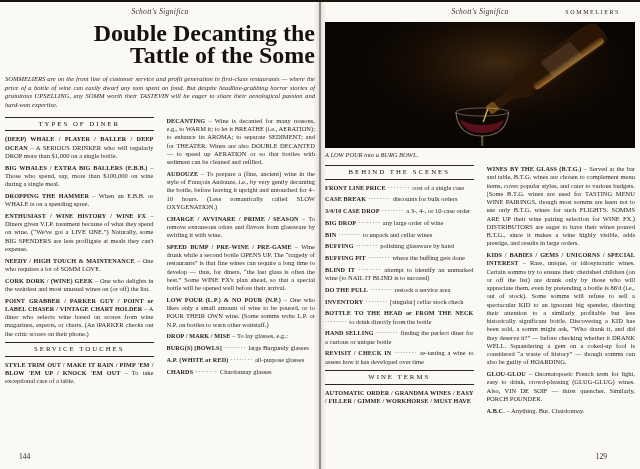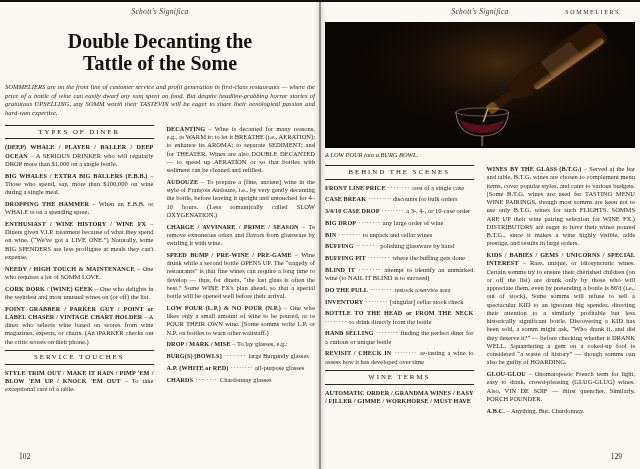--- a/index.html
+++ b/index.html
@@ -19,21 +19,21 @@
   }
   .page { position:relative; width:320px; height:100%; padding:0 5px; overflow:hidden; }
   .running-head {
     text-align:center; font-style:italic; font-size:7.5px;
     padding-top:5px; color:#37332c; letter-spacing:0.3px;
   }
   .section-tag {
     position:absolute; top:7px; right:20px;
     font-size:6px; letter-spacing:1.6px; color:#2c2924;
   }
-  .title { margin-top:14px; text-align:center; font-size:20px; line-height:22px; font-weight:700; color:#16130e; }
+  .title { margin-top:6px; text-align:right; font-size:24px; line-height:22px; font-weight:700; color:#16130e; }
   .tline { display:block; }
   .intro {
     margin-top:9px; font-style:italic; font-size:6.6px; line-height:1.32;
     text-align:justify; color:#2a2620;
   }
   .cols { display:flex; gap:13px; margin-top:7px; }
   .left-page .cols { height:300px; }
   .right-page .cols { height:272px; }
   .col { flex:1; min-width:0; font-size:6.5px; line-height:1.27; text-align:justify; overflow:hidden; }
   .sec-heading {
@@ -41,21 +41,21 @@
     text-align:center; font-size:6.8px; letter-spacing:2px;
     padding:2px 0; margin:4px 0 4px; color:#16130e;
   }
   .sec-heading:first-child { margin-top:0; }
   .entry { margin-bottom:3.5px; }
   .term { font-weight:700; font-size:6.2px; letter-spacing:0.1px; }
   .sep { color:#3b3730; }
   .leader .sep { letter-spacing:0.6px; color:#4a453d; }
   .pagenum { position:absolute; bottom:8px; font-size:7.5px; color:#2a2620; }
   .num-left { left:19px; }
-  .num-right { right:18px;margin-top:39px; }
+  .num-right { right:33px;margin-top:39px; }
   .photo { margin-top:6px; height:126px; background:#0a0603; }
   .photo svg { display:block; }
   .caption { margin-top:3px; font-style:italic; font-size:6.4px; color:#2a2620; }
   .gutter {
     position:absolute; left:314px; top:0; bottom:0; width:12px;
     background:linear-gradient(90deg, rgba(0,0,0,0) 0%, rgba(40,30,15,0.10) 38%,
       rgba(25,18,8,0.65) 50%, rgba(40,30,15,0.10) 62%, rgba(0,0,0,0) 100%);
     pointer-events:none;
   }
 </style>
@@ -89,21 +89,21 @@
           <p class="entry"><span class="term">AUDOUZE</span><span class="sep"> – </span><span class="def">To prepare a (fine, ancient) wine in the style of François Audouze, i.e., by very gently decanting the bottle, before leaving it upright and untouched for 4–10 hours. (Less romantically called SLOW OXYGENATION.)</span></p>
           <p class="entry"><span class="term">CHARGE / AVVINARE / PRIME / SEASON</span><span class="sep"> – </span><span class="def">To remove extraneous odors and flavors from glassware by swirling it with wine.</span></p>
           <p class="entry"><span class="term">SPEED BUMP / PRE-WINE / PRE-GAME</span><span class="sep"> – </span><span class="def">Wine drunk while a second bottle OPENS UP. The “tragedy of restaurants” is that fine wines can require a long time to develop — thus, for diners, “the last glass is often the best.” Some WINE FX's plan ahead, so that a special bottle will be opened well before their arrival.</span></p>
           <p class="entry"><span class="term">LOW POUR (L.P.) &amp; NO POUR (N.P.)</span><span class="sep"> – </span><span class="def">One who likes only a small amount of wine to be poured, or to POUR THEIR OWN wine. (Some somms write L.P. or N.P. on bottles to warn other waitstaff.)</span></p>
           <p class="entry"><span class="term">DROP / MARK / MISE</span><span class="sep"> – </span><span class="def">To lay glasses, e.g.:</span></p>
           <p class="entry leader"><span class="term">BURG(S) [BOWLS]</span><span class="sep"> ········ </span><span class="def">large Burgundy glasses</span></p>
           <p class="entry leader"><span class="term">A.P. (WHITE or RED)</span><span class="sep"> ········ </span><span class="def">all-purpose glasses</span></p>
           <p class="entry leader"><span class="term">CHARDS</span><span class="sep"> ········ </span><span class="def">Chardonnay glasses</span></p>
         </div>
     </div>
-    <div class="pagenum num-left">102</div>
+    <div class="pagenum num-left">144</div>
   </div>
 
   <div class="page right-page">
     <div class="running-head">Schott's Significa</div>
     <div class="section-tag">SOMMELIERS</div>
 
     <div class="photo">
       <svg viewBox="0 0 282 126" width="100%" height="100%" preserveAspectRatio="none">
         <defs>
           <radialGradient id="glow" cx="52%" cy="42%" r="62%">

